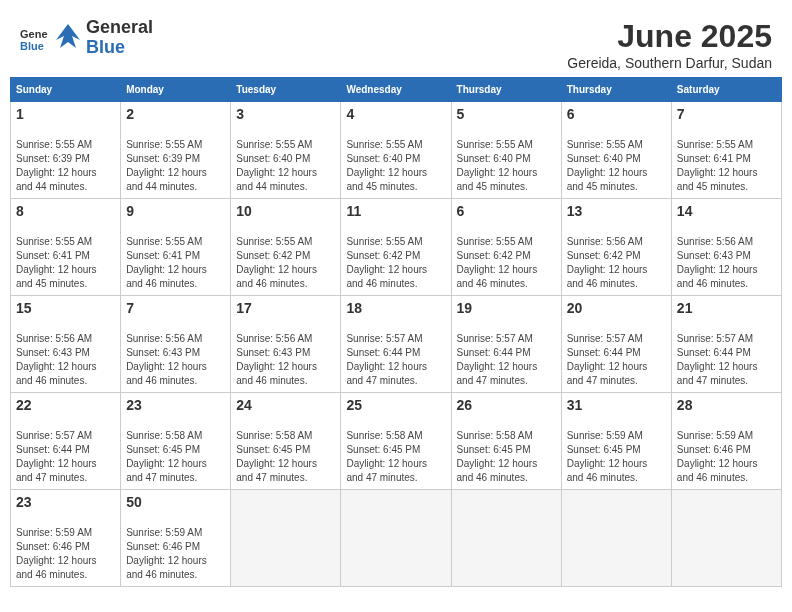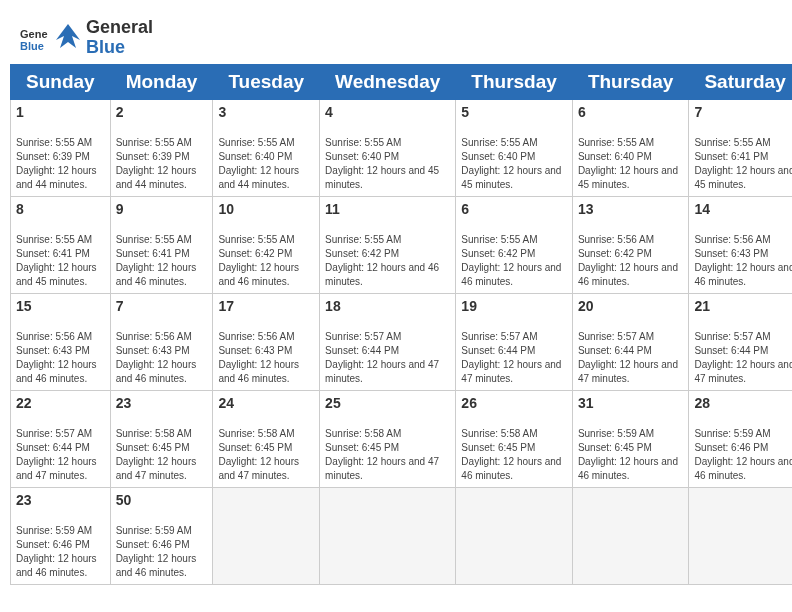--- a/index.html
+++ b/index.html
@@ -51,22 +51,22 @@
     }
     .calendar-table {
       width: 100%;
       border-collapse: collapse;
       font-size: 11px;
     }
     .calendar-table th {
       background-color: #2a6db5;
       color: #fff;
       text-align: left;
-      padding: 6px 15px;
-      font-size: 19px;
+      padding: 6px 5px;
+      font-size: 10px;
       font-weight: bold;
       border: 1px solid #2a6db5;
     }
     .calendar-table td {
       border: 1px solid #ccc;
       vertical-align: top;
       padding: 4px 5px;
       width: calc(100% / 7);
       min-height: 80px;
       height: 85px;
@@ -106,20 +106,22 @@
           <polygon points="18,4 30,20 22,16 26,28 18,22 10,28 14,16 6,20" fill="#2a6db5"></polygon>
         </svg>
         <div>
           <div class="logo-text-general">General</div>
           <div class="logo-text-blue">Blue</div>
         </div>
       </div>
     </div>
   </div>
   <div class="title-area">
+    <div class="month-title">June 2025</div>
+    <div class="location-title">Gereida, Southern Darfur, Sudan</div>
   </div>
 </div>
 
 <table class="calendar-table">
   <thead>
     <tr>
     <th>Sunday</th>
         <th>Monday</th>
         <th>Tuesday</th>
         <th>Wednesday</th>

